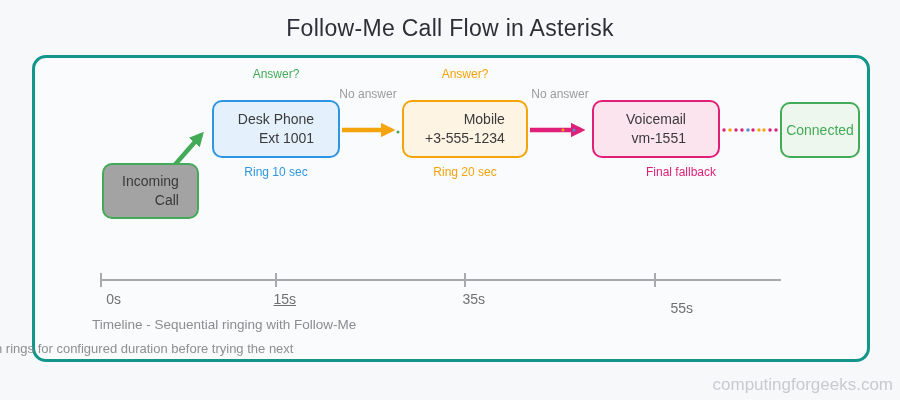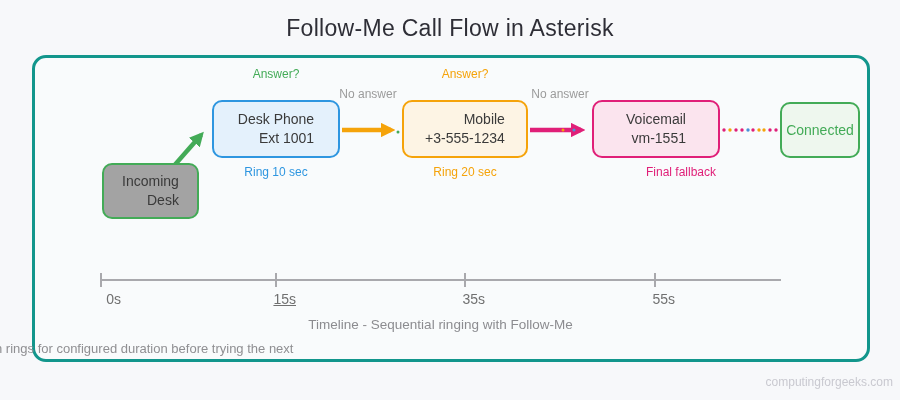--- a/index.html
+++ b/index.html
@@ -42,23 +42,23 @@
   .lbl-ring-1{left:216px;top:165px;color:var(--blue);}
   .lbl-ring-2{left:405px;top:165px;color:var(--orange);}
   .lbl-fallback{left:596px;top:165px;color:var(--pink);text-align:right;}
   svg.overlay{position:absolute;left:0;top:0;width:900px;height:400px;pointer-events:none;}
   .stroke-green{stroke:var(--green);}  .fill-green{fill:var(--green);}
   .stroke-orange{stroke:var(--orange);} .fill-orange{fill:var(--orange);}
   .stroke-pink{stroke:var(--pink);}    .fill-pink{fill:var(--pink);}
   .stroke-axis{stroke:#a9a9ad;}
   .dot-pink{fill:var(--pink);} .dot-orange{fill:var(--orange);} .dot-blue{fill:#4a90d9;} .dot-green{fill:var(--green);}
   .tick-label{position:absolute;width:40px;text-align:right;font-size:14px;color:#707070;top:291px;}
-  .caption{position:absolute;left:100px;width:681px;top:317px;text-align:center;font-size:13.5px;color:#8c8c90;}
+  .caption{position:absolute;left:92px;width:681px;top:317px;font-size:13.5px;color:#8c8c90;}
   .footnote{position:absolute;left:-5px;top:341px;font-size:13px;color:#8f8f92;white-space:nowrap;}
-  .watermark{position:absolute;right:7px;top:375px;font-size:12px;color:#c9c9d0;}
+  .watermark{position:absolute;right:7px;top:375px;font-size:17px;color:#c9c9d0;}
 </style>
 </head>
 <body>
 
 <div class="canvas">
 
   <div class="title">Follow-Me Call Flow in Asterisk</div>
 
   <div class="frame"></div>
 
@@ -106,21 +106,21 @@
       <line x1="101" y1="273" x2="101" y2="287" class="stroke-axis" stroke-width="2"></line>
       <line x1="276" y1="273" x2="276" y2="287" class="stroke-axis" stroke-width="2"></line>
       <line x1="465" y1="273" x2="465" y2="287" class="stroke-axis" stroke-width="2"></line>
       <line x1="655" y1="273" x2="655" y2="287" class="stroke-axis" stroke-width="2"></line>
     </g>
   </svg>
 
   <div class="node node-incoming">
     <div class="lines">
       <div>Incoming</div>
-      <div>Desk</div>
+      <div>Call</div>
     </div>
   </div>
 
   <div class="node node-desk">
     <div class="lines">
       <div>Desk Phone</div>
       <div>Ext 1001</div>
     </div>
   </div>
 
@@ -146,21 +146,21 @@
   <div class="lbl lbl-answer-2">Answer?</div>
   <div class="lbl lbl-noanswer-1">No answer</div>
   <div class="lbl lbl-noanswer-2">No answer</div>
   <div class="lbl lbl-ring-1">Ring 10 sec</div>
   <div class="lbl lbl-ring-2">Ring 20 sec</div>
   <div class="lbl lbl-fallback">Final fallback</div>
 
   <div class="tick-label" style="left:81px;">0s</div>
   <div class="tick-label" style="left:256px;text-decoration:underline;">15s</div>
   <div class="tick-label" style="left:445px;">35s</div>
-  <div class="tick-label" style="left:635px;">55s</div>
+  <div class="tick-label" style="left:653px;margin-top:9px;">55s</div>
 
   <div class="caption">Timeline - Sequential ringing with Follow-Me</div>
 
   <div class="footnote">n rings for configured duration before trying the next</div>
 
   <div class="watermark">computingforgeeks.com</div>
 
 </div>
 
 </body></html>

